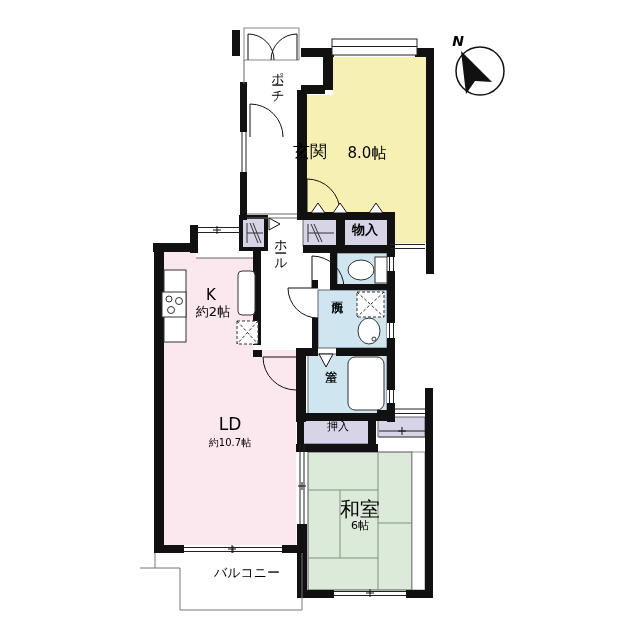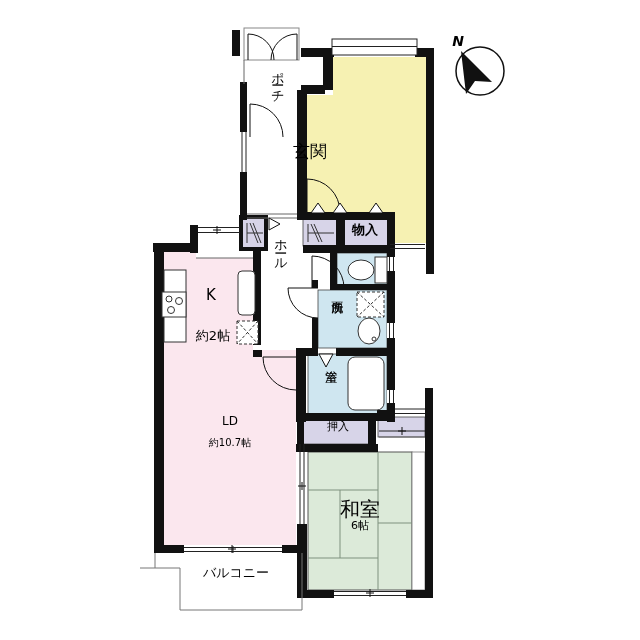--- a/index.html
+++ b/index.html
@@ -205,34 +205,35 @@
 
   <g>
     <circle cx="480" cy="71" r="24" fill="#fff" stroke="#111" stroke-width="1.5"></circle>
     <polygon points="461,51 492,82 475,81 466,94" fill="#111"></polygon>
   </g>
 </svg>
 
   <div class="lbl vtext" style="left:270px;top:62px;font-size:13px;">ポーチ</div>
   <div class="lbl" style="left:246px;top:142px;width:56px;font-size:17px;margin-left:36px;">玄関</div>
 
+  <div class="lbl" style="left:317px;top:145px;width:100px;font-size:15px;">8.0帖</div>
 
   <div class="lbl vtext" style="left:273px;top:230px;font-size:13px;">ホール</div>
   <div class="lbl" style="left:340px;top:223px;width:50px;font-size:13px;font-weight:bold;">物入</div>
 
   <div class="lbl vtext" style="left:330px;top:292px;font-size:12px;letter-spacing:0;">洗面所</div>
   <div class="lbl vtext" style="left:324px;top:361px;font-size:12px;letter-spacing:0;">浴室</div>
 
   <div class="lbl" style="left:186px;top:287px;width:50px;font-size:15px;">K</div>
-  <div class="lbl" style="left:180px;top:305px;width:66px;font-size:13px;margin-top:24px;">約2帖</div>
-
-  <div class="lbl" style="left:200px;top:415px;width:60px;font-size:12px;">LD</div>
+  <div class="lbl" style="left:180px;top:305px;width:66px;font-size:13px;">約2帖</div>
+
+  <div class="lbl" style="left:200px;top:415px;width:60px;font-size:17px;">LD</div>
   <div class="lbl" style="left:185px;top:437px;width:90px;font-size:10px;">約10.7帖</div>
 
   <div class="lbl" style="left:310px;top:421px;width:56px;font-size:11px;">押入</div>
 
   <div class="lbl" style="left:329px;top:498px;width:62px;font-size:20px;">和室</div>
   <div class="lbl" style="left:334px;top:520px;width:52px;font-size:11px;">6帖</div>
 
-  <div class="lbl" style="left:190px;top:566px;width:92px;font-size:13px;">バルコニー</div>
+  <div class="lbl" style="left:201px;top:566px;width:92px;font-size:13px;">バルコニー</div>
 
   <div class="lbl it" style="left:448px;top:34px;width:20px;font-size:14px;">N</div>
 </div>
 
 </body></html>

